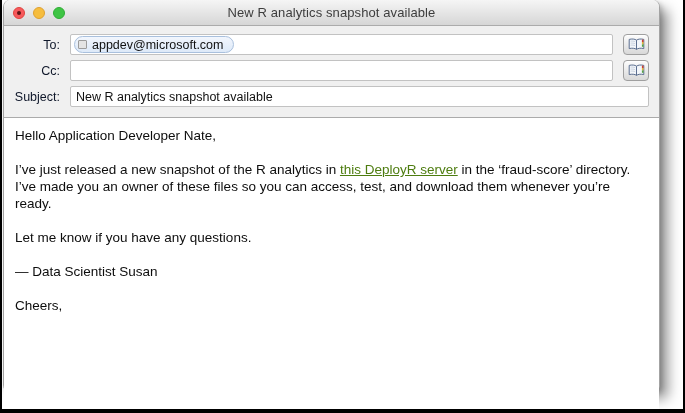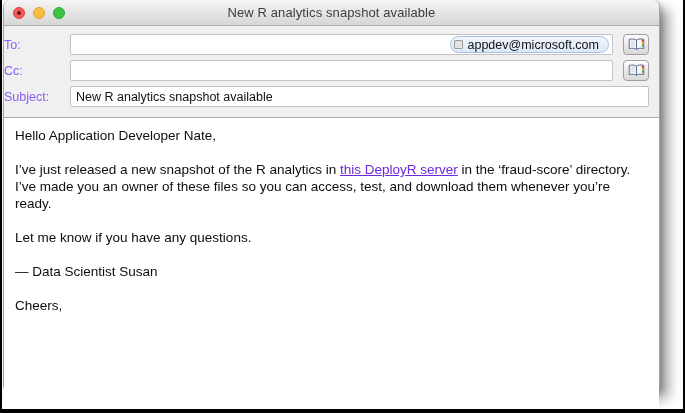--- a/index.html
+++ b/index.html
@@ -50,31 +50,31 @@
   }
   
   .header {
     background: #f0f0f0;
     padding: 8px 0 5px 0;
     border-bottom: 1px solid #ababab;
   }
   .row { display: flex; align-items: center; margin-bottom: 5px; }
   .row:last-child { }
   .field-label {
-    width: 66px; padding-right: 23px;
-    font-size: 12.5px; color: #8b5cf6;
+    width: 66px; text-align: right; padding-right: 10px;
+    font-size: 12.5px; color: #0f172a;
   }
   .field {
     height: 21px; background: #ffffff;
     border: 1px solid #c2c2c2; border-radius: 2px;
     display: flex; align-items: center;
     padding: 0 3px;
     flex: 1;
   }
-  .row.with-button .field { margin-right: 0; justify-content: flex-end; }
+  .row.with-button .field { margin-right: 0; }
   .row .field-end { width: 46px; display: flex; justify-content: center; }
   .row.subject-row .field { margin-right: 10px; }
   .token {
     display: inline-flex; align-items: center;
     height: 17px; padding: 0 9px 0 3px;
     border-radius: 9px;
     background: linear-gradient(#f2f6fd, #dde9f8);
     border: 1px solid #a9c0dd;
     font-size: 12.5px; color: #111;
     white-space: nowrap;
@@ -105,21 +105,21 @@
     padding: 9px 12px 0 11px;
     font-size: 13.5px; color: #0d0d0d;
     line-height: 17px;
     border-radius: 0 0 7px 7px;
     height: 320px;
     overflow: hidden;
   }
   .msg-body p { margin: 0 0 17px 0; }
   .msg-body ul { margin: 0 0 16px 0; padding-left: 40px; }
   .msg-body li { margin-bottom: 1px; line-height: 18px; }
-  .msg-body a { color: #6d28d9; text-decoration: underline; cursor: pointer; }
+  .msg-body a { color: #4d7c0f; text-decoration: underline; cursor: pointer; }
 </style>
 </head>
 <body>
 
 <div class="frame">
   <div class="window">
 
     <div class="titlebar">
       <div class="lights">
         <span class="light red">

